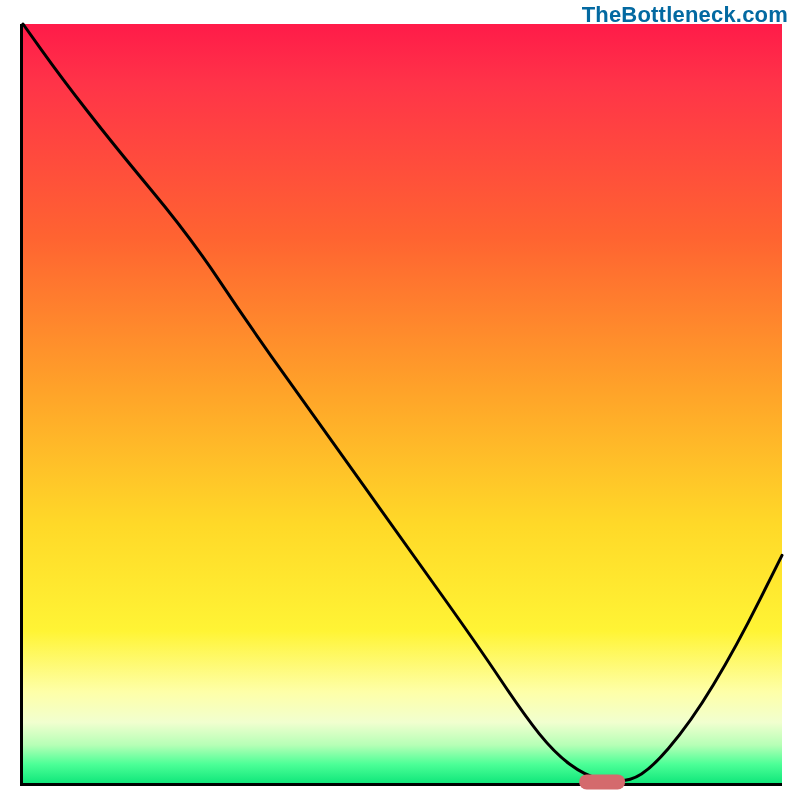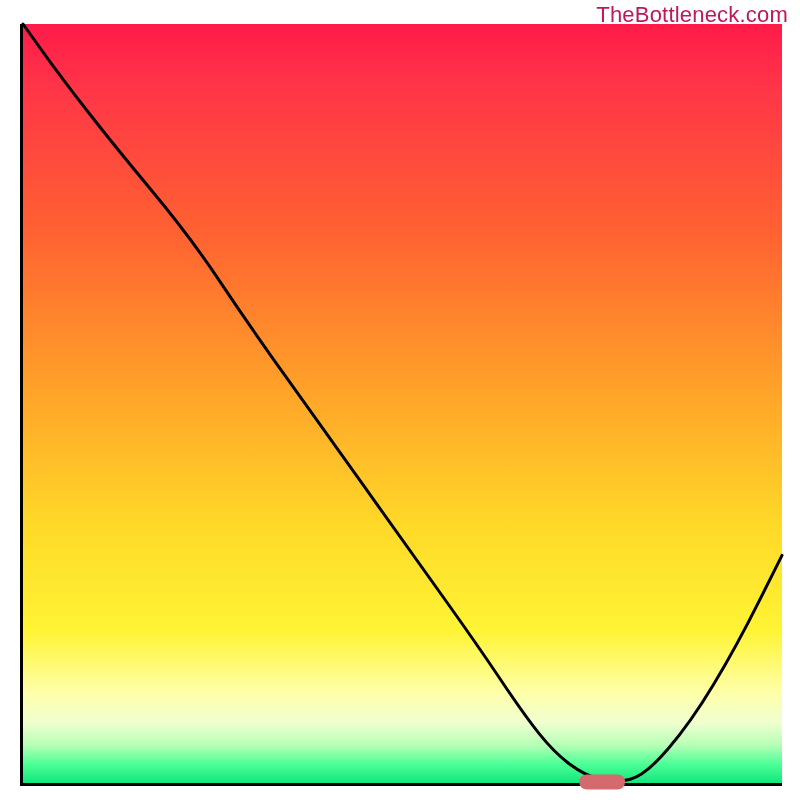--- a/index.html
+++ b/index.html
@@ -14,22 +14,22 @@
   .container {
     position: relative;
     width: 800px;
     height: 800px;
   }
   .watermark {
     position: absolute;
     top: 2px;
     right: 12px;
     font-size: 22px;
-    font-weight: 400;
-    color: #be185d;
+    font-weight: 700;
+    color: #0369a1;
     letter-spacing: 0.2px;
   }
   .plot-area {
     position: absolute;
     left: 20px;
     top: 24px;
     width: 762px;
     height: 762px;
     border-left: 3px solid #000;
     border-bottom: 3px solid #000;

